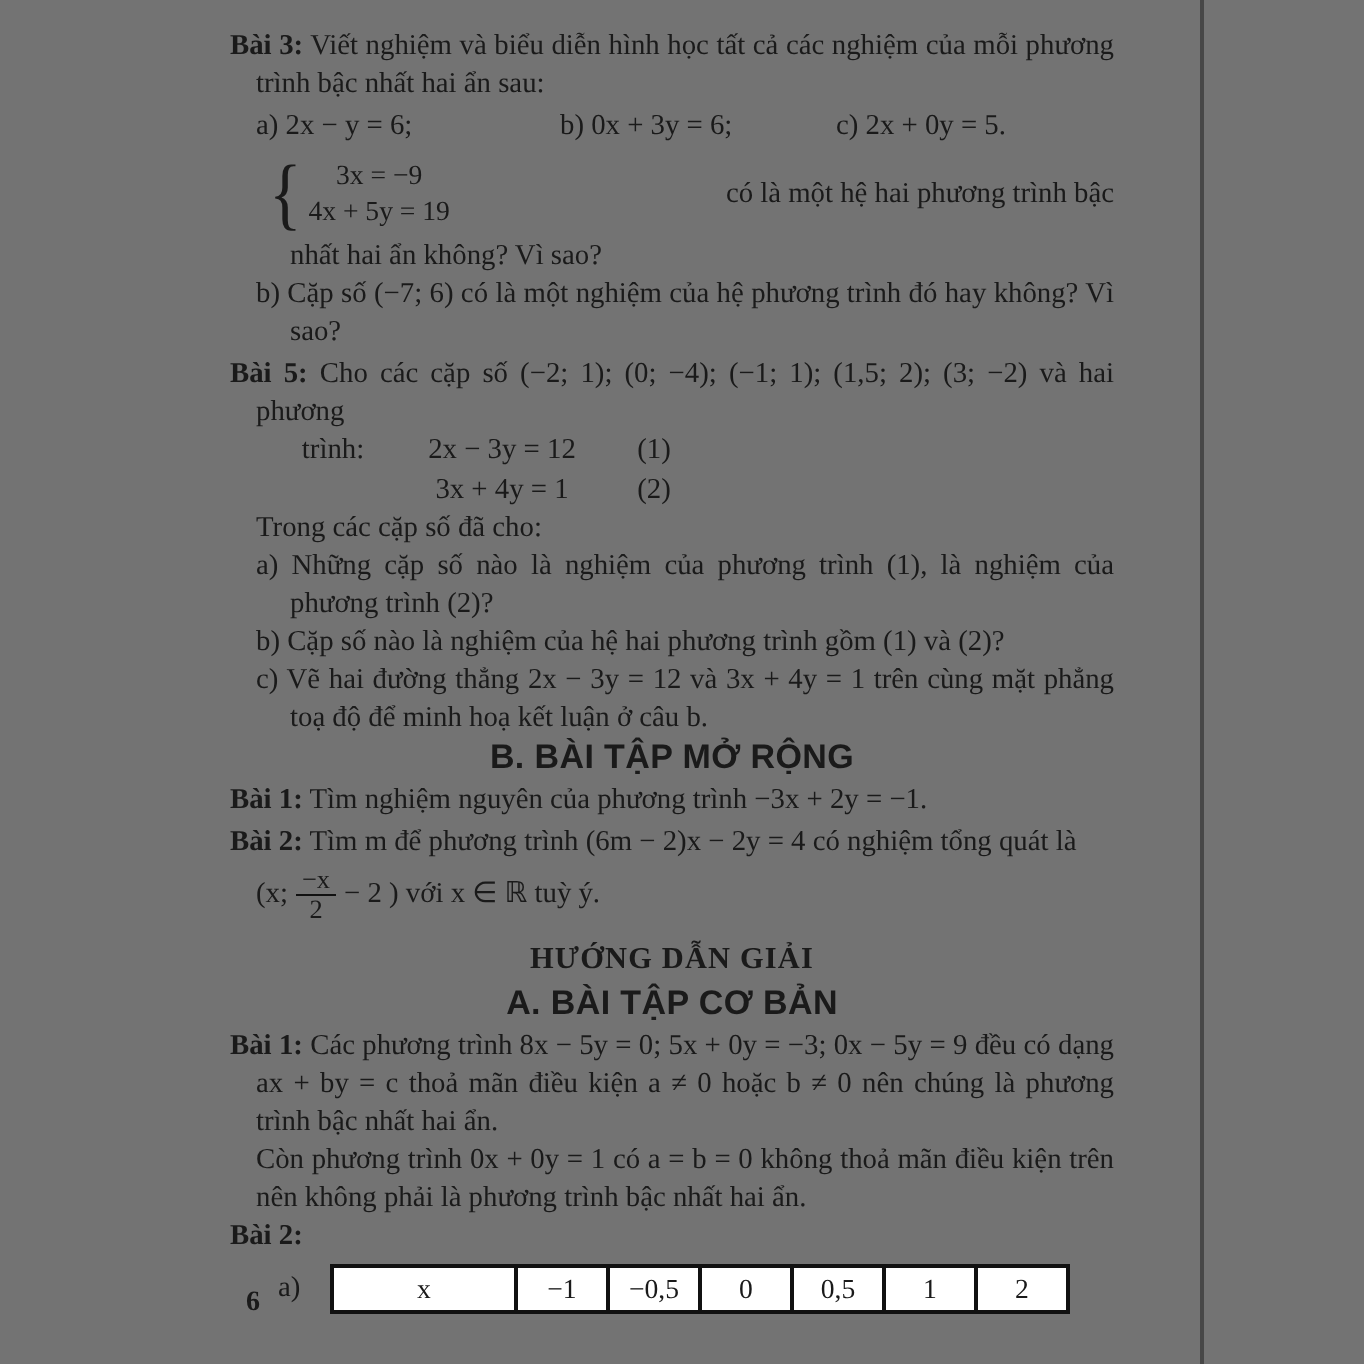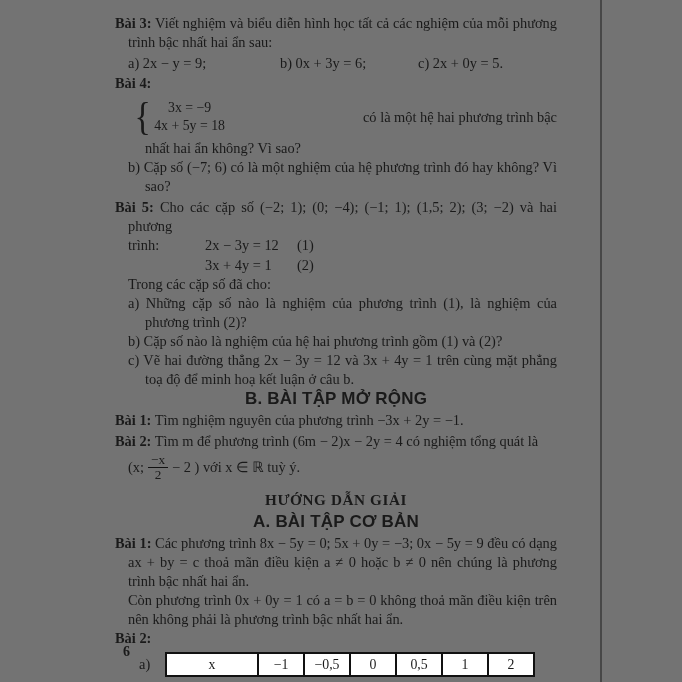--- a/index.html
+++ b/index.html
@@ -29,21 +29,21 @@
   .triple{display:grid;grid-template-columns:152px 138px 1fr;padding-left:13px;
           text-align:left;margin:2px 0 1px;}
   .sysrow{display:flex;align-items:center;padding-left:13px;margin:3px 0 1px;
           height:42px;text-align:left;}
   .brace{font-size:40px;line-height:40px;font-weight:300;margin:0 2px 0 5px;
          transform:scaleX(.85);display:inline-block;}
   .sys{display:inline-flex;flex-direction:column;font-size:13.8px;line-height:18px;
        text-align:center;}
   .after-sys{margin-left:auto;}
   .eqgrid{display:grid;grid-template-columns:77px 92px 60px;padding-left:13px;
-          text-align:left;line-height:19.5px;}
+          text-align:center;line-height:19.5px;}
   .sec-head{font-family:"Liberation Sans", sans-serif;font-weight:700;
             font-size:17px;margin:0 0 3px;text-align:center;letter-spacing:.2px;}
   .sol-title{text-align:center;font-weight:700;font-size:15.2px;margin:7px 0 3px;
              letter-spacing:.6px;}
   .fracline{display:flex;align-items:center;padding-left:13px;height:32px;text-align:left;}
   .frac{display:inline-flex;flex-direction:column;align-items:center;
         font-size:13.2px;line-height:14px;margin:0 4px;}
   .frac .num{padding:0 3px;border-bottom:1.3px solid #111;}
   .tablewrap{position:relative;padding-left:50px;margin-top:4px;}
   .item-a-label{position:absolute;left:24px;top:3px;}
@@ -56,31 +56,30 @@
 </head>
 <body>
 
 <div class="sheet">
   <div class="edge-line"></div>
 
   <div class="content">
 
     <p class="hang"><b>Bài 3:</b> <span>Viết nghiệm và biểu diễn hình học tất cả các nghiệm của mỗi phương trình bậc nhất hai ẩn sau:</span></p>
     <div class="triple">
-      <span>a) 2x − y = 9;</span>
+      <span>a) 2x − y = 6;</span>
       <span>b) 0x + 3y = 6;</span>
       <span>c) 2x + 0y = 5.</span>
     </div>
 
-    <p><b>Bài 4:</b></p>
     <div class="sysrow">
       <span class="brace">{</span>
       <span class="sys">
         <span>3x = −9</span>
-        <span>4x + 5y = 18</span>
+        <span>4x + 5y = 19</span>
       </span>
       <span class="after-sys">có là một hệ hai phương trình bậc</span>
     </div>
     <p class="cont" style="padding-left:30px;">nhất hai ẩn không? Vì sao?</p>
     <p class="item">b) Cặp số (−7; 6) có là một nghiệm của hệ phương trình đó hay không? Vì sao?</p>
 
     <p class="hang"><b>Bài 5:</b> <span>Cho các cặp số (−2; 1); (0; −4); (−1; 1); (1,5; 2); (3; −2) và hai phương</span></p>
     <div class="eqgrid">
       <span>trình:</span>
       <span>2x − 3y = 12</span>

